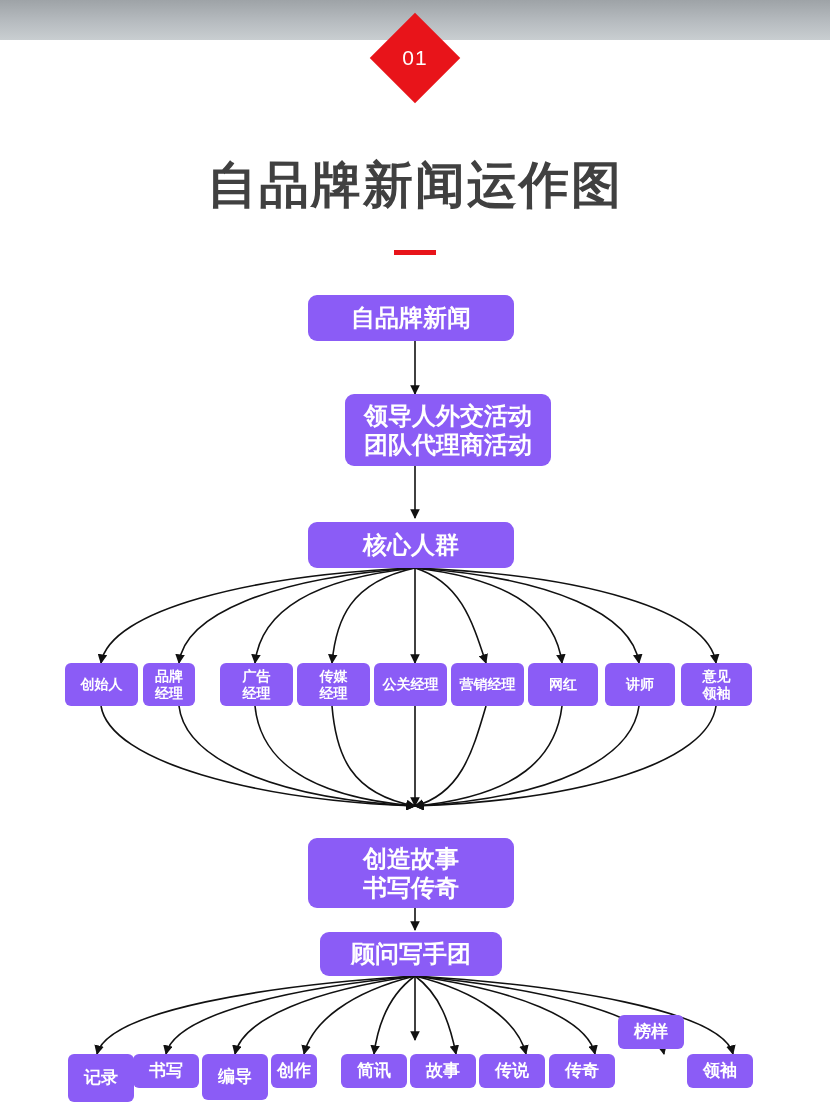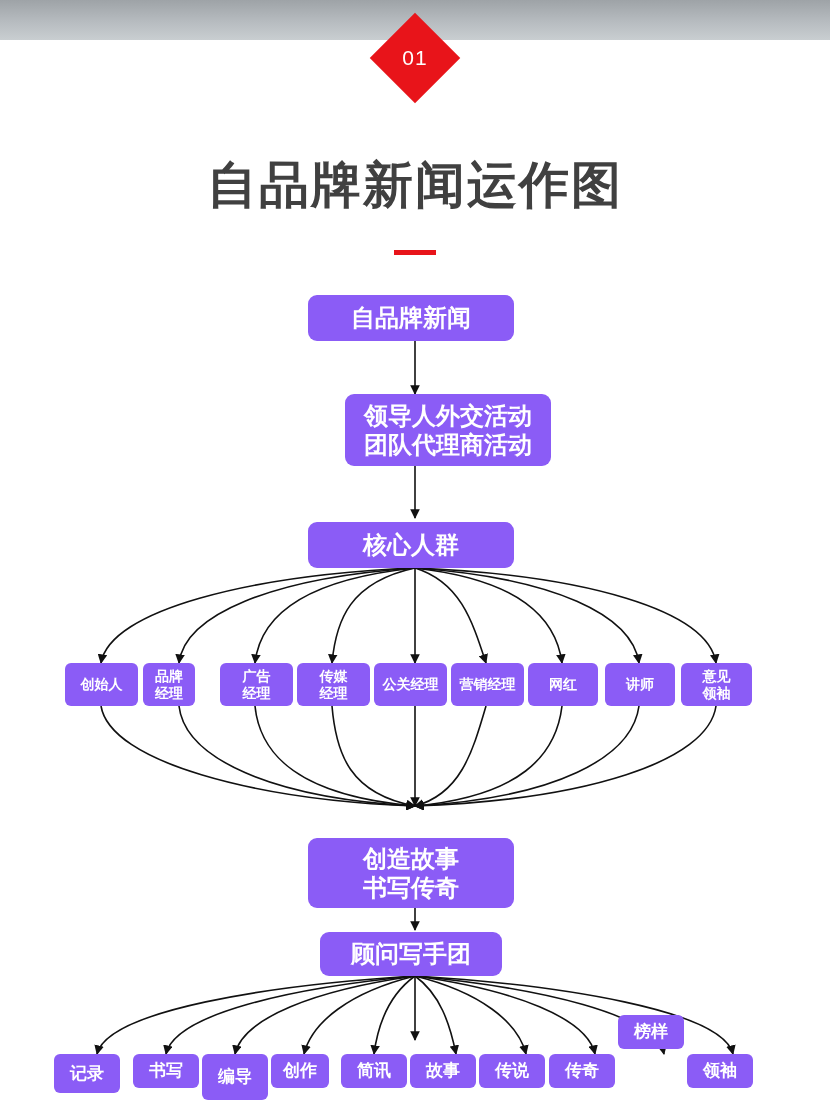--- a/index.html
+++ b/index.html
@@ -217,30 +217,30 @@
 
 <div class="node chip" style="left:605px; top:663px; width:70px; height:43px;">
   <span>讲师</span>
 </div>
 
 <div class="node chip tall" style="left:681px; top:663px; width:71px; height:43px; flex-direction:column;">
   <span class="node-line">意见</span>
   <span class="node-line">领袖</span>
 </div>
 
-<div class="node chip" style="left:54px; top:1054px; width:66px; height:39px; font-size:17px;">
+<div class="node chip" style="left:68px; top:1054px; width:66px; height:48px; font-size:17px;">
   <span>记录</span>
 </div>
 <div class="node chip" style="left:133px; top:1054px; width:66px; height:34px; font-size:17px;">
   <span>书写</span>
 </div>
 <div class="node chip" style="left:202px; top:1054px; width:66px; height:46px; font-size:17px;">
   <span>编导</span>
 </div>
-<div class="node chip" style="left:271px; top:1054px; width:58px; height:34px; font-size:17px;">
+<div class="node chip" style="left:271px; top:1054px; width:46px; height:34px; font-size:17px;">
   <span>创作</span>
 </div>
 <div class="node chip" style="left:341px; top:1054px; width:66px; height:34px; font-size:17px;">
   <span>简讯</span>
 </div>
 <div class="node chip" style="left:410px; top:1054px; width:66px; height:34px; font-size:17px;">
   <span>故事</span>
 </div>
 <div class="node chip" style="left:479px; top:1054px; width:66px; height:34px; font-size:17px;">
   <span>传说</span>

